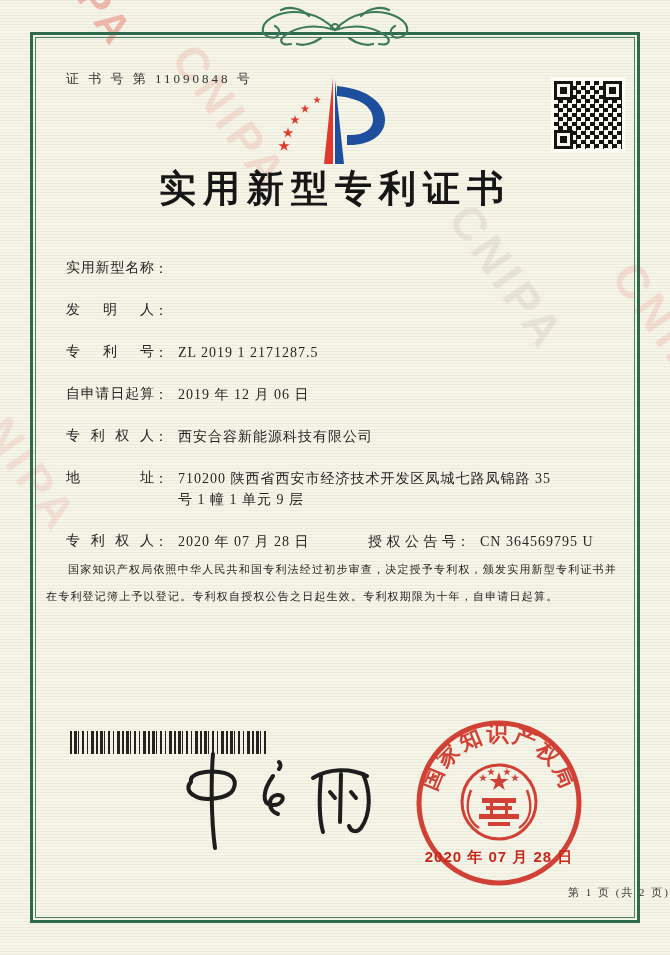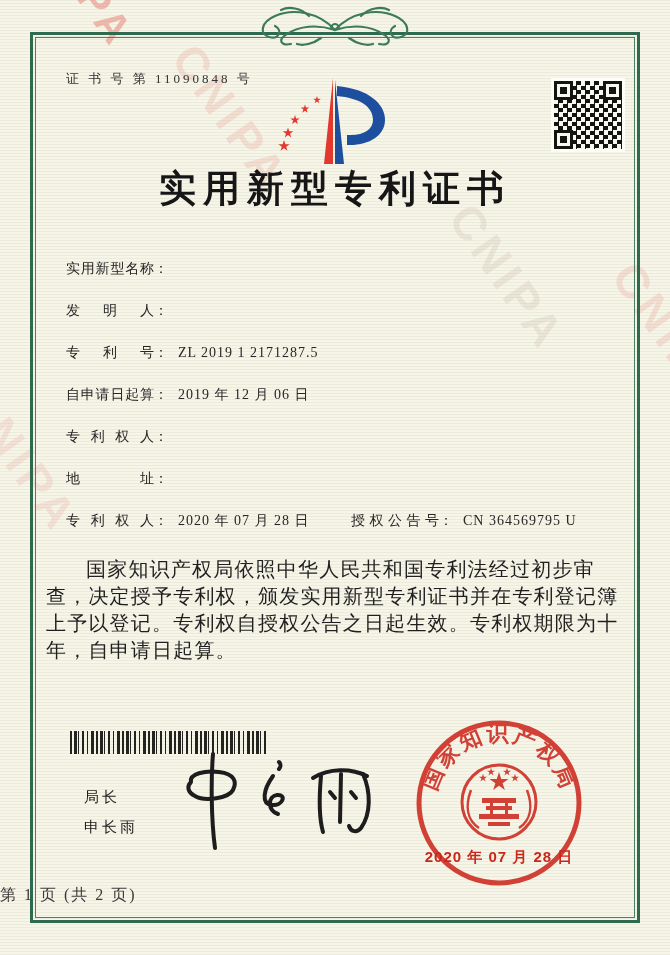--- a/index.html
+++ b/index.html
@@ -24,38 +24,38 @@
   .qr-inner{position:relative;width:100%;height:100%;
     background-image:repeating-conic-gradient(#15150f 0% 25%, #f8f7f2 0% 50%);background-size:9px 9px;}
   .finder{position:absolute;width:19px;height:19px;border:3px solid #15150f;background:#f8f7f2;box-sizing:border-box;}
   .finder::after{content:"";position:absolute;inset:3px;background:#15150f;}
   .f-tl{left:0;top:0}.f-tr{right:0;top:0}.f-bl{left:0;bottom:0}
   .logo{position:absolute;left:265px;top:76px;}
   .title{position:absolute;left:0;right:0;top:164px;text-align:center;font-size:37px;font-weight:bold;
     letter-spacing:7px;color:#161616;}
   .fields{position:absolute;left:66px;top:258px;width:548px;font-size:14px;color:#262626;}
   .frow{display:flex;align-items:flex-start;line-height:21px;margin-bottom:21px;}
-  .flabel{flex:none;width:88px;text-align:justify;text-align-last:justify;}
+  .flabel{flex:none;width:88px;text-align:justify;text-align-last:justify;font-family:Liberation Mono, monospace;}
   .fcolon{flex:none;margin-right:10px;}
   .fvalue{letter-spacing:1px;white-space:pre-line;}
   .fv-fixed{flex:none;width:152px;}
-  .flabel2{flex:none;width:88px;text-align:justify;text-align-last:justify;margin-left:21px;}
-  .body-text{position:absolute;left:46px;top:556px;width:582px;font-size:20px;line-height:27px;
+  .flabel2{flex:none;width:88px;text-align:justify;text-align-last:justify;margin-left:38px;}
+  .body-text{position:absolute;left:46px;top:556px;width:582px;font-size:11px;line-height:27px;
     letter-spacing:1.2px;color:#1f1f1f;}
   .body-text p{margin:0;text-indent:2em;}
   .barcode{position:absolute;left:70px;top:731px;width:197px;height:23px;
     background:repeating-linear-gradient(90deg,#23231f 0 2px,transparent 2px 4px,#23231f 4px 7px,transparent 7px 8px,#23231f 8px 9px,transparent 9px 12px,#23231f 12px 14px,transparent 14px 17px,#23231f 17px 18px,transparent 18px 21px,#23231f 21px 24px,transparent 24px 26px);}
   .officer{position:absolute;left:84px;top:782px;font-size:15px;line-height:30px;letter-spacing:3px;color:#1c1c1c;}
   .officer div{margin:0;}
   .sig{position:absolute;left:175px;top:748px;}
   .seal{position:absolute;left:410px;top:714px;width:178px;height:178px;}
   .seal svg{position:absolute;inset:0;}
   .seal-date{position:absolute;left:0;right:0;top:134px;text-align:center;color:#c8281c;font-weight:bold;
     font-size:15px;letter-spacing:1px;font-family:"Liberation Sans",sans-serif;}
-  .footer{position:absolute;left:0;right:0;top:885px;text-align:left;font-size:16px;letter-spacing:2px;color:#3a3a3a;}
+  .footer{position:absolute;left:0;right:0;top:885px;text-align:right;font-size:11px;letter-spacing:2px;color:#3a3a3a;}
 </style>
 </head>
 <body>
 
 <div class="page">
 
   <span class="watermark wm5">CNIPA</span>
   <span class="watermark wm1">CNIPA</span>
   <span class="watermark wm2">CNIPA</span>
   <span class="watermark wm3">CNIPA</span>
@@ -125,45 +125,44 @@
       <span class="fvalue">ZL 2019 1 2171287.5</span>
     </div>
     <div class="frow">
       <span class="flabel">自申请日起算</span>
         <span class="fcolon">：</span>
       <span class="fvalue">2019 年 12 月 06 日</span>
     </div>
     <div class="frow">
       <span class="flabel">专利权人</span>
         <span class="fcolon">：</span>
+      <span class="fvalue">西安合容新能源科技有限公司</span>
     </div>
     <div class="frow">
       <span class="flabel">地址</span>
         <span class="fcolon">：</span>
+      <span class="fvalue">710200 陕西省西安市经济技术开发区凤城七路凤锦路 35
+号 1 幢 1 单元 9 层</span>
     </div>
     <div class="frow">
       <span class="flabel">专利权人</span>
         <span class="fcolon">：</span>
       <span class="fvalue fv-fixed">2020 年 07 月 28 日</span>
       <span class="flabel2">授权公告号</span>
         <span class="fcolon">：</span>
       <span class="fvalue">CN 364569795 U</span>
     </div>
   </div>
 
   <div class="body-text">
     <p>国家知识产权局依照中华人民共和国专利法经过初步审查，决定授予专利权，颁发实用新型专利证书并在专利登记簿上予以登记。专利权自授权公告之日起生效。专利权期限为十年，自申请日起算。</p>
   </div>
 
   <div class="barcode"></div>
 
-  <div class="officer">
-    <div>局长</div>
-    <div>申长雨</div>
-  </div>
 
   <div class="sig">
     <svg width="210" height="105" viewBox="0 0 210 105">
       <g stroke="#1d1d1d" stroke-width="4" fill="none" stroke-linecap="round" stroke-linejoin="round">
         <path d="M38 6 C 36 30 36 70 40 100"></path>
         <path d="M16 34 C 14 26 30 22 44 24 C 60 26 62 34 58 42 C 54 50 30 54 20 48 C 12 44 12 38 16 34"></path>
         <path d="M104 14 C 106 16 106 19 104 21"></path>
         <path d="M98 28 C 88 42 86 56 97 57 C 108 58 112 46 102 47 C 93 48 92 62 103 66"></path>
         <path d="M138 30 C 154 20 176 20 192 28"></path>
         <path d="M146 28 C 144 50 144 70 148 84"></path>

